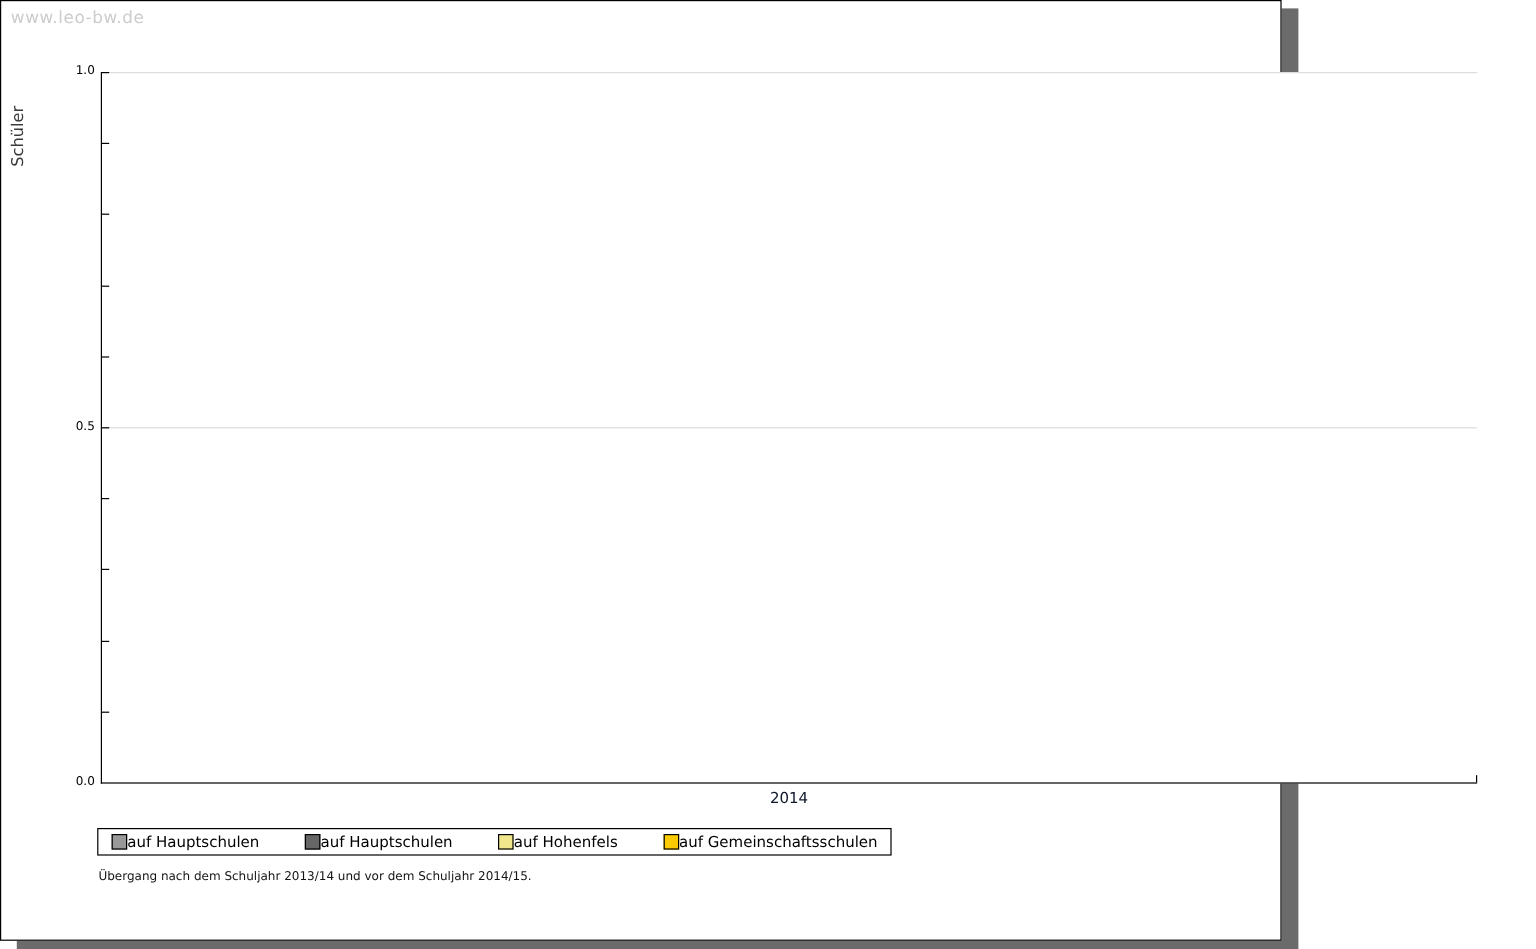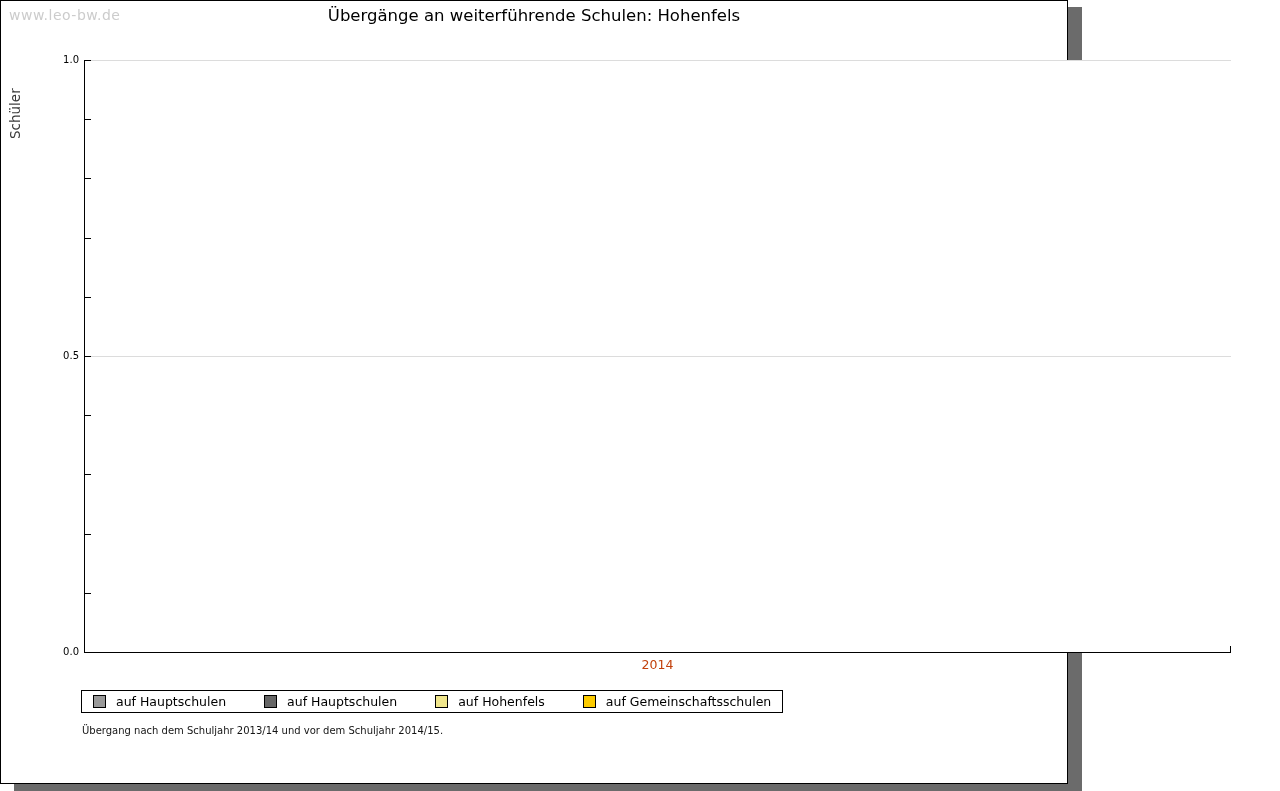--- a/index.html
+++ b/index.html
@@ -79,37 +79,36 @@
   }
   .ytick-label.t100 { top: 53px; }
   .ytick-label.t50  { top: 349px; }
   .ytick-label.t0   { top: 645px; }
   .xtick-label {
     position: absolute;
     left: 83px; top: 656px;
     width: 1147px;
     text-align: center;
     font-size: 12.5px;
-    color: #c2410c;
+    color: #0f172a;
   }
   .legend {
     position: absolute;
     left: 80px; top: 689px;
     height: 23px;
     display: inline-flex;
     align-items: center;
     gap: 38px;
     padding: 0 11px;
     border: 1px solid #000000;
     background: #ffffff;
   }
   .legend-item {
     display: inline-flex;
     align-items: center;
-    gap: 10px;
     white-space: nowrap;
   }
   .legend-swatch {
     width: 13px; height: 13px;
     border: 1px solid #000000;
     flex: 0 0 auto;
   }
   .legend-label {
     font-size: 12.5px;
     color: #000000;
@@ -123,21 +122,20 @@
   .footnote.f1 { top: 724px; }
   .footnote.f2 { top: 750px; }
 </style>
 </head>
 <body>
 
 <div class="window">
 
   <div class="watermark">www.leo-bw.de</div>
 
-  <div class="chart-title">Übergänge an weiterführende Schulen: Hohenfels</div>
 
   <div class="y-axis-title">Schüler</div>
 
   <div class="ytick-label t100">1.0</div>
   <div class="ytick-label t50">0.5</div>
   <div class="ytick-label t0">0.0</div>
 
   <div class="plot">
     <div class="gridline g100"></div>
     <div class="gridline g50"></div>

